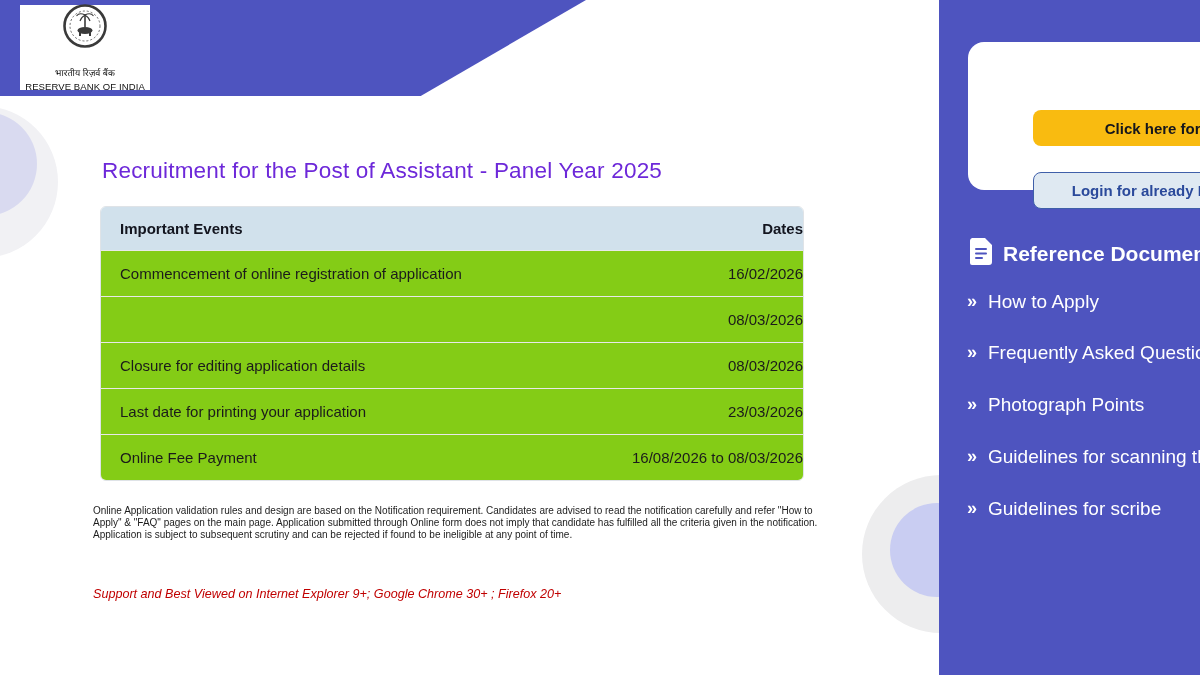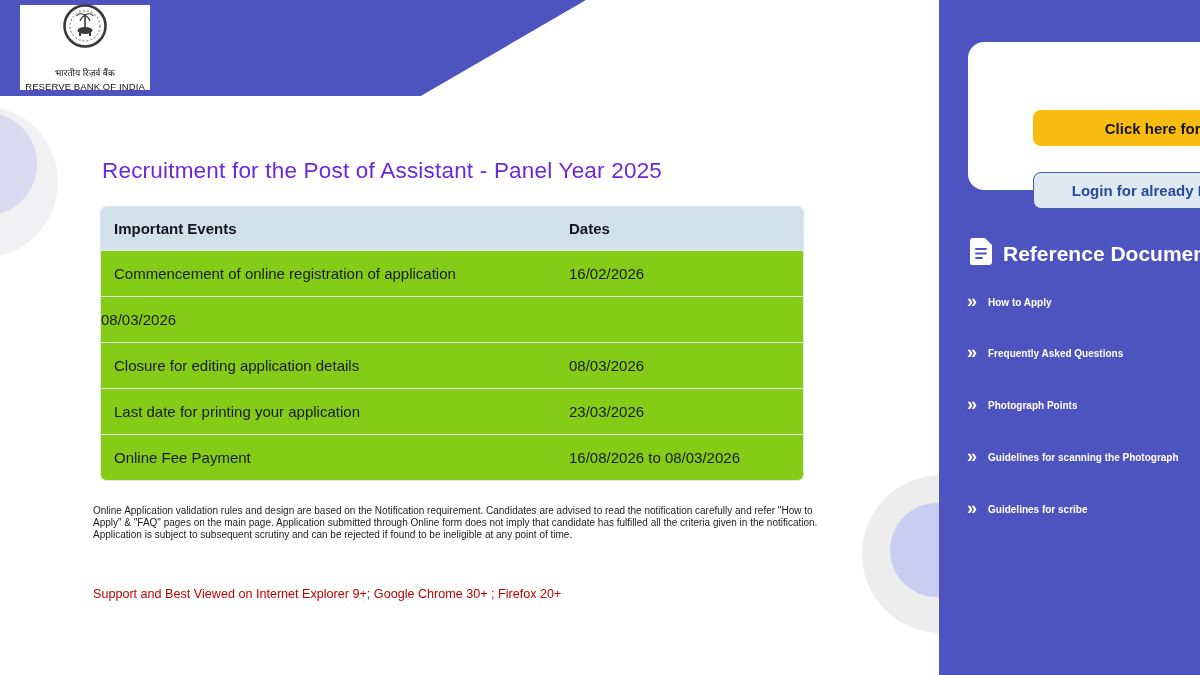--- a/index.html
+++ b/index.html
@@ -40,30 +40,30 @@
     background:#fff;
   }
   .t-head {
     display:flex; height:43px; align-items:center;
     background:#d1e1ec; font-weight:bold; font-size:15px; color:#13151f;
   }
   .t-row {
     display:flex; height:46px; align-items:center;
     border-top:1px solid #e8e8e8; font-size:15px; color:#1b1b1b; background:#84cc16;
   }
-  .cell-event { flex:0 0 468px; padding-left:13px; }
-  .cell-date  { flex:1; }
+  .cell-event { flex:0 0 468px; padding-left:19px; }
+  .cell-date  { flex:1;text-align:right; }
 
   .disclaimer {
     position:absolute; left:93px; top:505px; width:748px;
     font-size:10px; line-height:1.18; color:#1c1c1c;
   }
   .support-note {
     position:absolute; left:93px; top:587px;
-    font-size:12.6px; color:#c00000;
+    font-size:12.6px; color:#c00000;font-style:italic;
   }
 
   .sidebar {
     position:absolute; left:939px; top:0; width:461px; height:675px;
     background:#4e54bf; z-index:3;
   }
   .reg-card {
     position:absolute; left:29px; top:42px; width:430px; height:148px;
     background:#ffffff; border-radius:16px;
   }
@@ -84,21 +84,21 @@
     position:absolute; left:31px; top:238px;
     display:flex; align-items:center; gap:11px;
     color:#ffffff; font-size:21px; font-weight:600; white-space:nowrap;
   }
   .ref-link {
     position:absolute; left:28px; height:24px;
     display:flex; align-items:center; gap:11px;
     color:#ffffff; cursor:pointer; white-space:nowrap;
   }
   .ref-link .chev { font-size:18px; font-weight:bold; line-height:1; margin-top:-2px; }
-  .ref-link .lbl  { font-size:10px; font-weight:700; }
+  .ref-link .lbl  { font-size:19px; font-weight:400; }
   .lnk0 { top:290px; } .lnk1 { top:341px; } .lnk2 { top:393px; }
   .lnk3 { top:445px; } .lnk4 { top:497px; }
 </style>
 </head>
 <body>
 
 <div class="circle circ-left-outer"></div>
 <div class="circle circ-left-inner"></div>
 <div class="circle circ-right-outer"></div>
 <div class="circle circ-right-inner"></div>

